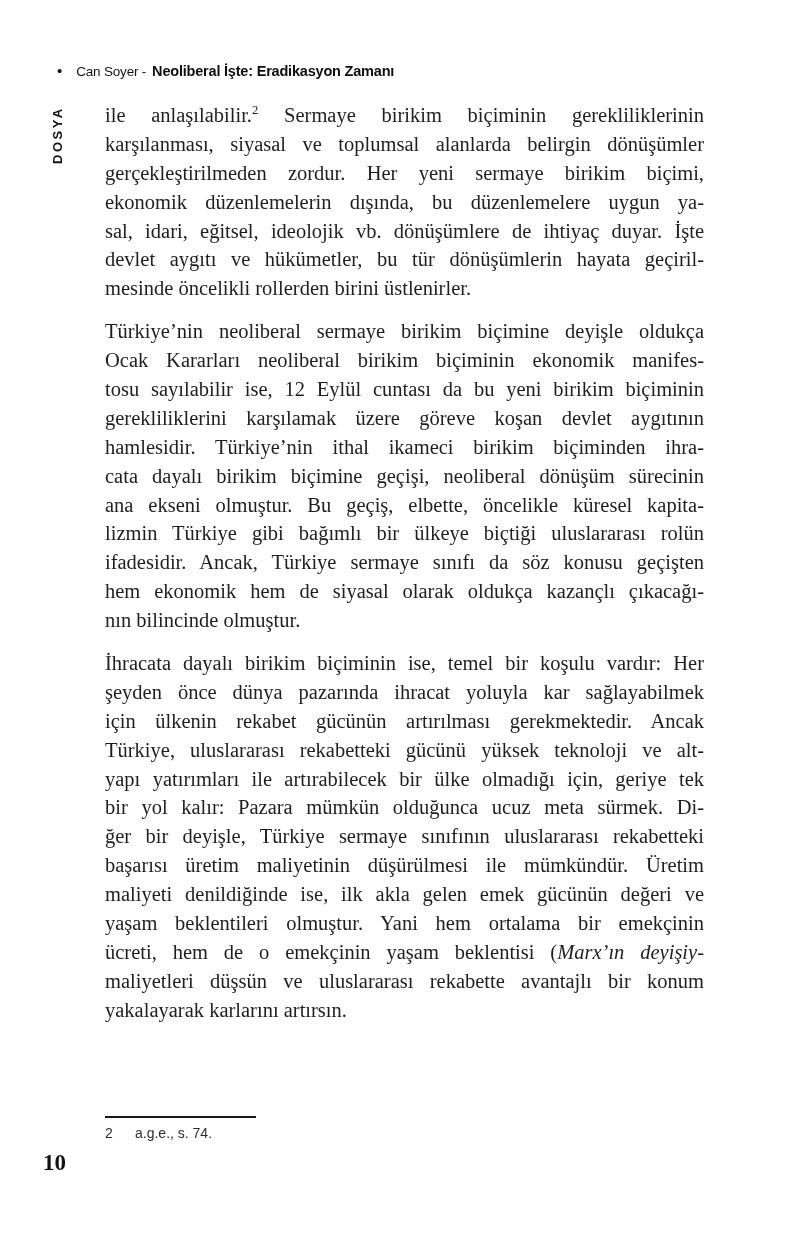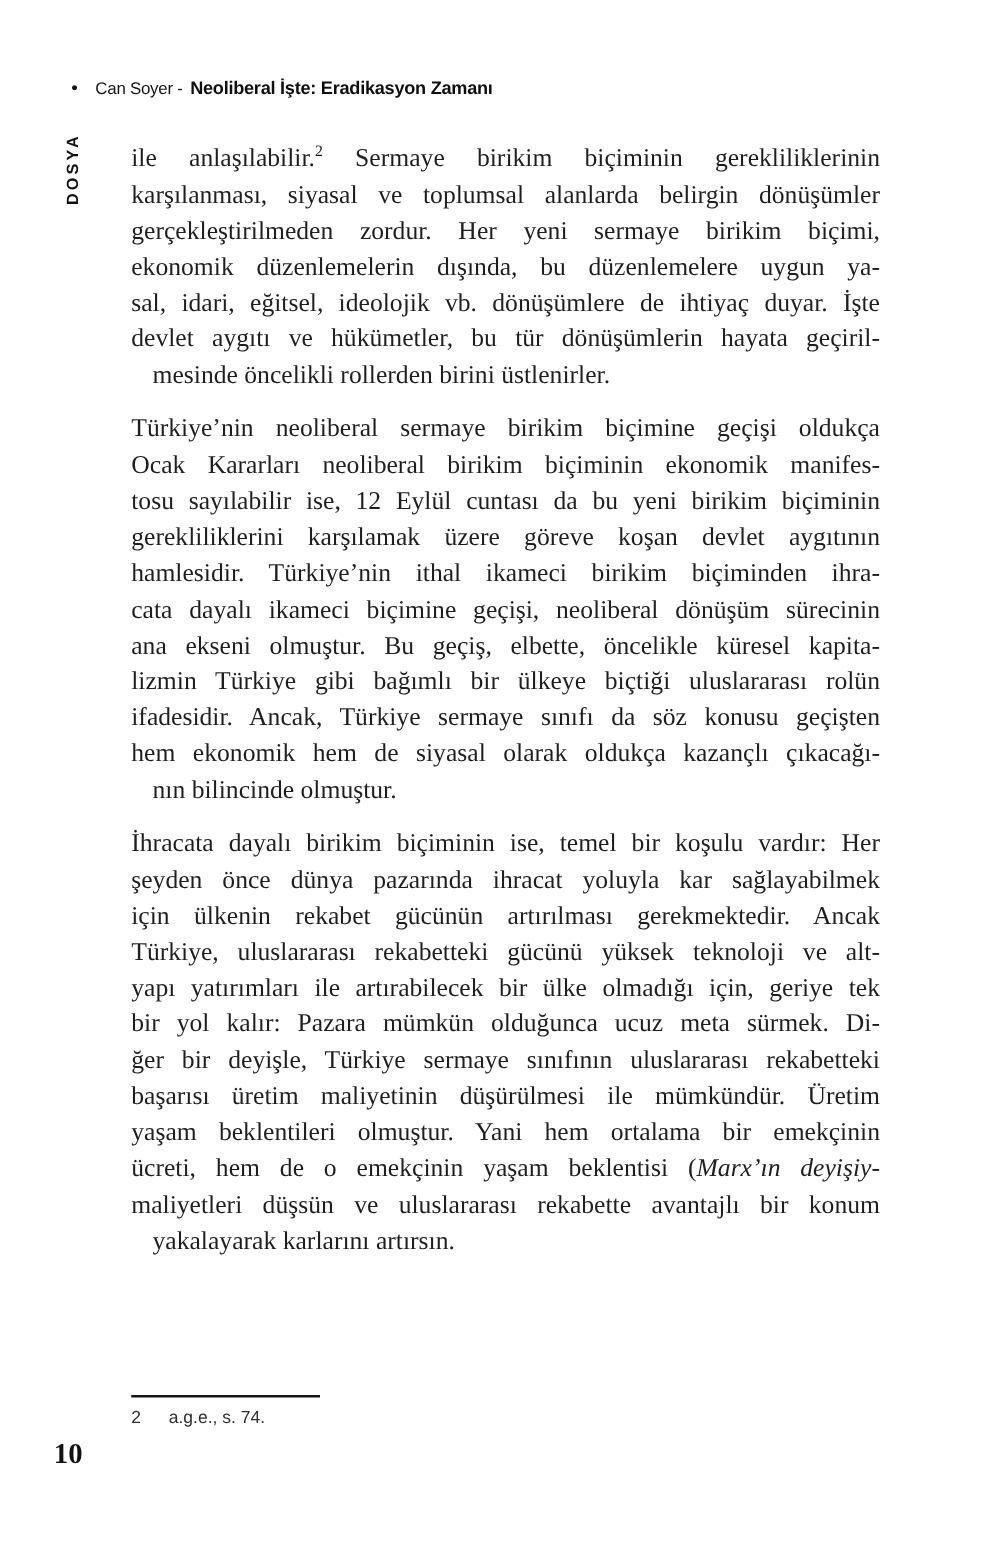--- a/index.html
+++ b/index.html
@@ -55,35 +55,35 @@
     font-size: 13px;
     letter-spacing: 2.5px;
     color: #111111;
     text-align: left;
   }
 
   
   .body-text {
     position: absolute;
     left: 105px;
-    top: 113px;
+    top: 101px;
     width: 599px;
     font-size: 20.5px;
     line-height: 28.9px;
     color: #1e1e1e;
   }
   .para { margin-bottom: 14px; }
   .line {
     text-align: justify;
     text-align-last: justify;
     white-space: normal;
     overflow: hidden;
     height: 28.9px;
   }
-  .line.last { text-align-last: left; margin-left: 17px; }
+  .line.last { text-align-last: left; }
   .line em { font-style: italic; }
   sup { font-size: 0.62em; vertical-align: super; line-height: 0; }
 
   
   .footnote {
     position: absolute;
     left: 105px;
     top: 1116px;
     width: 599px;
     font-family: "Liberation Sans", sans-serif;
@@ -129,41 +129,42 @@
       <div class="para">
         <div class="line"><span>ile anlaşılabilir.<sup>2</sup> Sermaye birikim biçiminin gerekliliklerinin</span></div>
         <div class="line"><span>karşılanması, siyasal ve toplumsal alanlarda belirgin dönüşümler</span></div>
         <div class="line"><span>gerçekleştirilmeden zordur. Her yeni sermaye birikim biçimi,</span></div>
         <div class="line"><span>ekonomik düzenlemelerin dışında, bu düzenlemelere uygun ya-</span></div>
         <div class="line"><span>sal, idari, eğitsel, ideolojik vb. dönüşümlere de ihtiyaç duyar. İşte</span></div>
         <div class="line"><span>devlet aygıtı ve hükümetler, bu tür dönüşümlerin hayata geçiril-</span></div>
         <div class="line last"><span>mesinde öncelikli rollerden birini üstlenirler.</span></div>
       </div>
       <div class="para">
-        <div class="line"><span>Türkiye’nin neoliberal sermaye birikim biçimine geçişi oldukça</span></div>
+        <div class="line"><span>Türkiye’nin neoliberal sermaye birikim biçimine deyişle oldukça</span></div>
         <div class="line"><span>Ocak Kararları neoliberal birikim biçiminin ekonomik manifes-</span></div>
         <div class="line"><span>tosu sayılabilir ise, 12 Eylül cuntası da bu yeni birikim biçiminin</span></div>
         <div class="line"><span>gerekliliklerini karşılamak üzere göreve koşan devlet aygıtının</span></div>
         <div class="line"><span>hamlesidir. Türkiye’nin ithal ikameci birikim biçiminden ihra-</span></div>
-        <div class="line"><span>cata dayalı ikameci biçimine geçişi, neoliberal dönüşüm sürecinin</span></div>
+        <div class="line"><span>cata dayalı birikim biçimine geçişi, neoliberal dönüşüm sürecinin</span></div>
         <div class="line"><span>ana ekseni olmuştur. Bu geçiş, elbette, öncelikle küresel kapita-</span></div>
         <div class="line"><span>lizmin Türkiye gibi bağımlı bir ülkeye biçtiği uluslararası rolün</span></div>
         <div class="line"><span>ifadesidir. Ancak, Türkiye sermaye sınıfı da söz konusu geçişten</span></div>
         <div class="line"><span>hem ekonomik hem de siyasal olarak oldukça kazançlı çıkacağı-</span></div>
         <div class="line last"><span>nın bilincinde olmuştur.</span></div>
       </div>
       <div class="para">
         <div class="line"><span>İhracata dayalı birikim biçiminin ise, temel bir koşulu vardır: Her</span></div>
         <div class="line"><span>şeyden önce dünya pazarında ihracat yoluyla kar sağlayabilmek</span></div>
         <div class="line"><span>için ülkenin rekabet gücünün artırılması gerekmektedir. Ancak</span></div>
         <div class="line"><span>Türkiye, uluslararası rekabetteki gücünü yüksek teknoloji ve alt-</span></div>
         <div class="line"><span>yapı yatırımları ile artırabilecek bir ülke olmadığı için, geriye tek</span></div>
         <div class="line"><span>bir yol kalır: Pazara mümkün olduğunca ucuz meta sürmek. Di-</span></div>
         <div class="line"><span>ğer bir deyişle, Türkiye sermaye sınıfının uluslararası rekabetteki</span></div>
         <div class="line"><span>başarısı üretim maliyetinin düşürülmesi ile mümkündür. Üretim</span></div>
+        <div class="line"><span>maliyeti denildiğinde ise, ilk akla gelen emek gücünün değeri ve</span></div>
         <div class="line"><span>yaşam beklentileri olmuştur. Yani hem ortalama bir emekçinin</span></div>
         <div class="line"><span>ücreti, hem de o emekçinin yaşam beklentisi (</span><em>Marx’ın deyişiy-</em></div>
         <div class="line"><span>maliyetleri düşsün ve uluslararası rekabette avantajlı bir konum</span></div>
         <div class="line last"><span>yakalayarak karlarını artırsın.</span></div>
       </div>
     </div>
 
   <div class="footnote">
     <div class="footnote-rule"></div>
     <div class="footnote-line">

